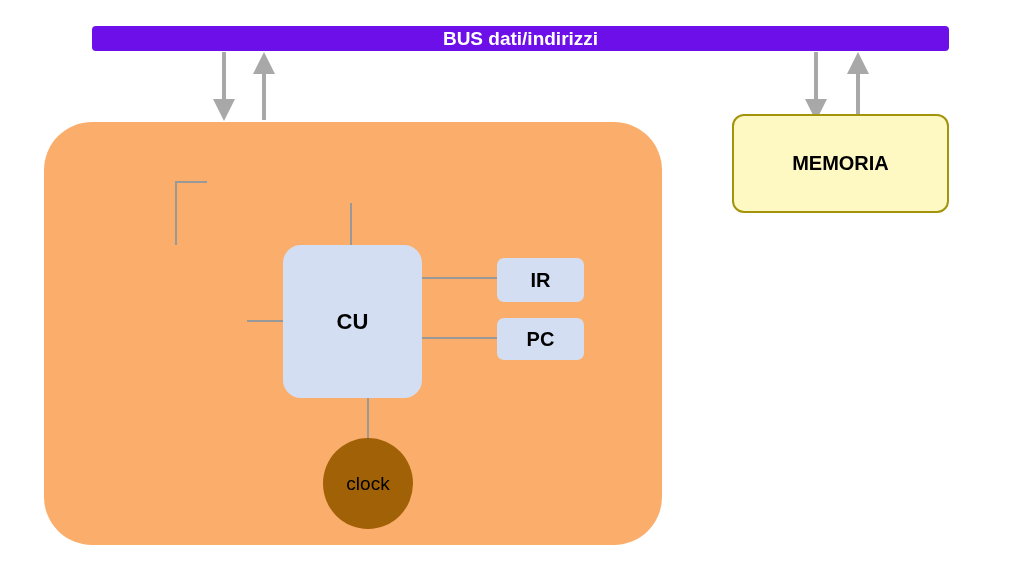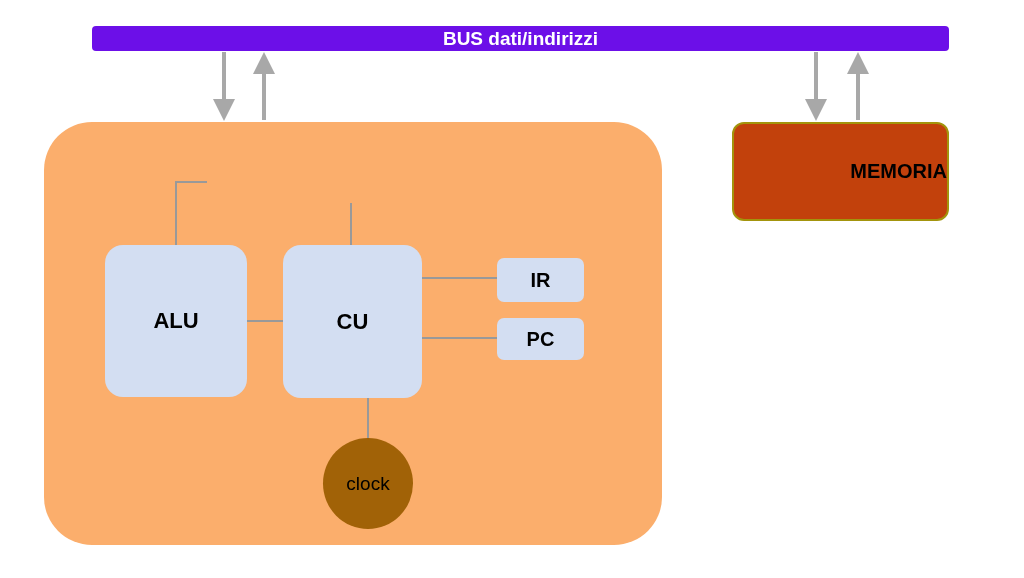--- a/index.html
+++ b/index.html
@@ -44,27 +44,26 @@
   .ir-box  { left: 497px; top: 258px; width: 87px; height: 44px; border-radius: 7px; }
   .pc-box  { left: 497px; top: 318px; width: 87px; height: 42px; border-radius: 7px; }
   .clock-circle {
     left: 323px; top: 438px; width: 90px; height: 91px;
     background: #a16207;
     border-radius: 50%;
     font-weight: normal;
     font-size: 19px;
   }
   .memoria-box {
-    left: 732px; top: 122px; width: 217px; height: 99px;
-    background: #c2410c;
+    left: 732px; top: 114px; width: 217px; height: 99px;
+    background: #fef9c3;
     border: 2px solid #A3940C;
     border-radius: 12px;
     font-weight: bold;
     font-size: 20px;
-    justify-content: flex-end;
   }
   .overlay-svg {
     position: absolute;
     left: 0; top: 0;
     pointer-events: none;
   }
 </style>
 </head>
 <body>
 
@@ -104,23 +103,20 @@
         <polygon points="805,99 827,99 816,121" fill="#A8A8A8"></polygon>
       </g>
       <g>
         <line x1="858" y1="72" x2="858" y2="120" stroke="#A8A8A8" stroke-width="4"></line>
         <polygon points="847,74 869,74 858,52" fill="#A8A8A8"></polygon>
       </g>
     </g>
   </svg>
 
 
-  <div class="abs label-center node alu-box">
-    <span>ALU</span>
-  </div>
 
   <div class="abs label-center node cu-box">
     <span>CU</span>
   </div>
 
   <div class="abs label-center node pc-box">
     <span>PC</span>
   </div>
 
   <div class="abs label-center node ir-box">

